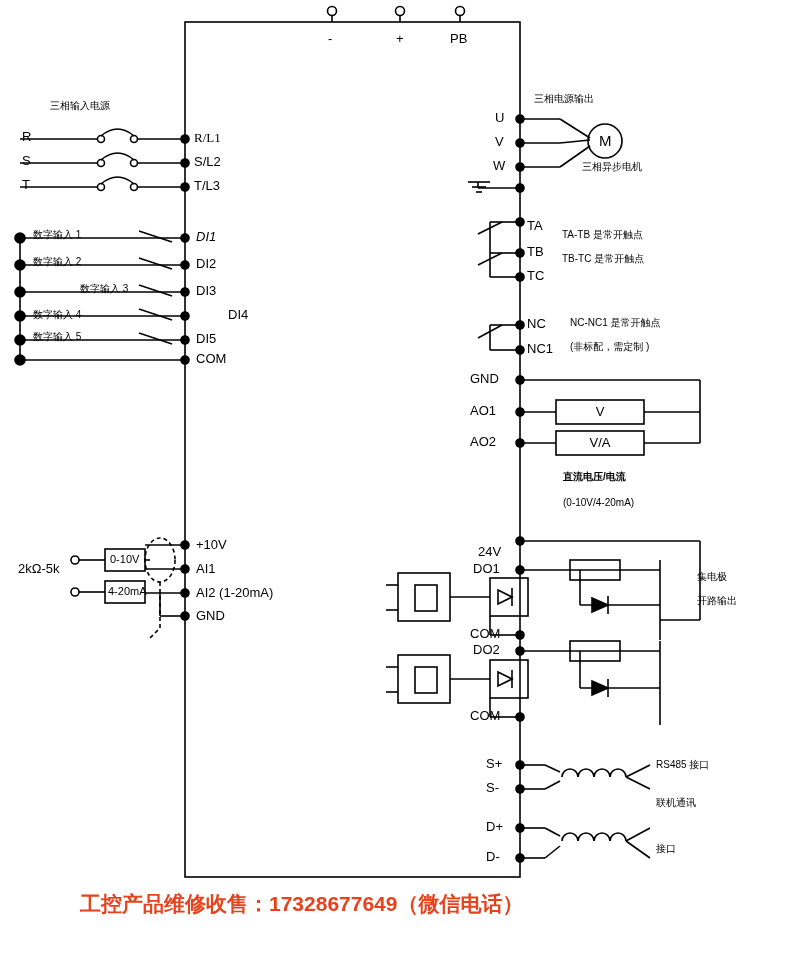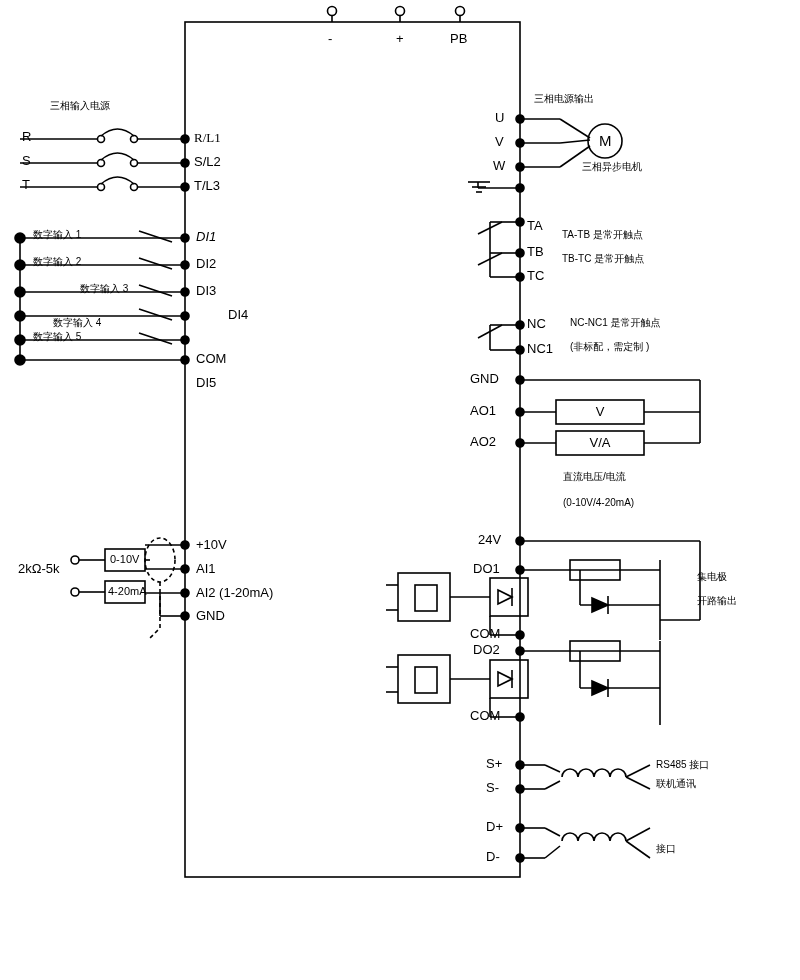--- a/index.html
+++ b/index.html
@@ -218,43 +218,44 @@
       <line x1="520" y1="828" x2="545" y2="828"></line>
       <line x1="520" y1="858" x2="545" y2="858"></line>
       <line x1="545" y1="828" x2="560" y2="836"></line>
       <line x1="545" y1="858" x2="560" y2="846"></line>
       <path d="M562 841 a8 8 0 0 1 16 0 a8 8 0 0 1 16 0 a8 8 0 0 1 16 0 a8 8 0 0 1 16 0"></path>
       <line x1="626" y1="841" x2="650" y2="828"></line>
       <line x1="626" y1="841" x2="650" y2="858"></line>
     </g>
   </svg>
 
+  <div class="footer" style="left:80px;top:890px;">工控产品维修收售：17328677649（微信电话）</div>
 
   <div class="lbl" style="left:328px;top:31px;">-</div>
   <div class="lbl" style="left:396px;top:31px;">+</div>
   <div class="lbl" style="left:450px;top:31px;">PB</div>
 
   <div class="lbl cn" style="left:50px;top:99px;">三相输入电源</div>
   <div class="lbl" style="left:22px;top:129px;">R</div>
   <div class="lbl" style="left:22px;top:153px;">S</div>
   <div class="lbl" style="left:22px;top:177px;">T</div>
   <div class="lbl" style="left:194px;top:130px;font-family:Liberation Serif, serif;">R/L1</div>
   <div class="lbl" style="left:194px;top:154px;">S/L2</div>
   <div class="lbl" style="left:194px;top:178px;">T/L3</div>
 
   <div class="lbl cn" style="left:33px;top:228px;">数字输入 1</div>
   <div class="lbl cn" style="left:33px;top:255px;">数字输入 2</div>
   <div class="lbl cn" style="left:33px;top:282px;margin-left:47px;">数字输入 3</div>
-  <div class="lbl cn" style="left:33px;top:316px;margin-left:20px;">数字输入 4</div>
+  <div class="lbl cn" style="left:33px;top:308px;">数字输入 4</div>
   <div class="lbl cn" style="left:33px;top:330px;">数字输入 5</div>
   <div class="lbl" style="left:196px;top:229px;font-style:italic;">DI1</div>
   <div class="lbl" style="left:196px;top:256px;">DI2</div>
   <div class="lbl" style="left:196px;top:283px;">DI3</div>
   <div class="lbl" style="left:196px;top:307px;margin-left:32px;">DI4</div>
-  <div class="lbl" style="left:196px;top:331px;margin-top:44px;">DI5</div>
+  <div class="lbl" style="left:196px;top:331px;">DI5</div>
   <div class="lbl" style="left:196px;top:351px;">COM</div>
 
   <div class="lbl" style="left:18px;top:561px;">2kΩ-5k</div>
   <div class="lbl small" style="left:110px;top:553px;">0-10V</div>
   <div class="lbl small" style="left:108px;top:585px;">4-20mA</div>
   <div class="lbl" style="left:196px;top:537px;">+10V</div>
   <div class="lbl" style="left:196px;top:561px;">AI1</div>
   <div class="lbl" style="left:196px;top:585px;">AI2 (1-20mA)</div>
   <div class="lbl" style="left:196px;top:608px;">GND</div>
 
@@ -274,32 +275,32 @@
   <div class="lbl" style="left:527px;top:316px;">NC</div>
   <div class="lbl" style="left:527px;top:341px;">NC1</div>
   <div class="lbl cn" style="left:570px;top:316px;">NC-NC1 是常开触点</div>
   <div class="lbl cn" style="left:570px;top:340px;">(非标配，需定制 )</div>
 
   <div class="lbl" style="left:470px;top:371px;">GND</div>
   <div class="lbl" style="left:470px;top:403px;">AO1</div>
   <div class="lbl" style="left:470px;top:434px;">AO2</div>
   <div class="boxlabel" style="left:556px;top:404px;width:88px;">V</div>
   <div class="boxlabel" style="left:556px;top:435px;width:88px;">V/A</div>
-  <div class="lbl cn" style="left:563px;top:470px;">直流电压/电流</div>
+  <div class="lbl cn" style="left:563px;top:470px;font-weight:bold;">直流电压/电流</div>
   <div class="lbl cn" style="left:563px;top:497px;">(0-10V/4-20mA)</div>
 
-  <div class="lbl" style="left:478px;top:532px;">24V</div>
+  <div class="lbl" style="left:478px;top:544px;">24V</div>
   <div class="lbl" style="left:473px;top:561px;">DO1</div>
   <div class="lbl" style="left:470px;top:626px;">COM</div>
   <div class="lbl" style="left:473px;top:642px;">DO2</div>
   <div class="lbl" style="left:470px;top:708px;">COM</div>
   <div class="lbl cn" style="left:697px;top:570px;">集电极</div>
   <div class="lbl cn" style="left:697px;top:594px;">开路输出</div>
 
   <div class="lbl" style="left:486px;top:756px;">S+</div>
   <div class="lbl" style="left:486px;top:780px;">S-</div>
   <div class="lbl cn" style="left:656px;top:758px;">RS485 接口</div>
   <div class="lbl" style="left:486px;top:819px;">D+</div>
   <div class="lbl" style="left:486px;top:849px;">D-</div>
-  <div class="lbl cn" style="left:656px;top:777px;">联机通讯</div>
+  <div class="lbl cn" style="left:656px;top:796px;">联机通讯</div>
   <div class="lbl cn" style="left:656px;top:842px;">接口</div>
 
 </div>
 
 </body></html>

